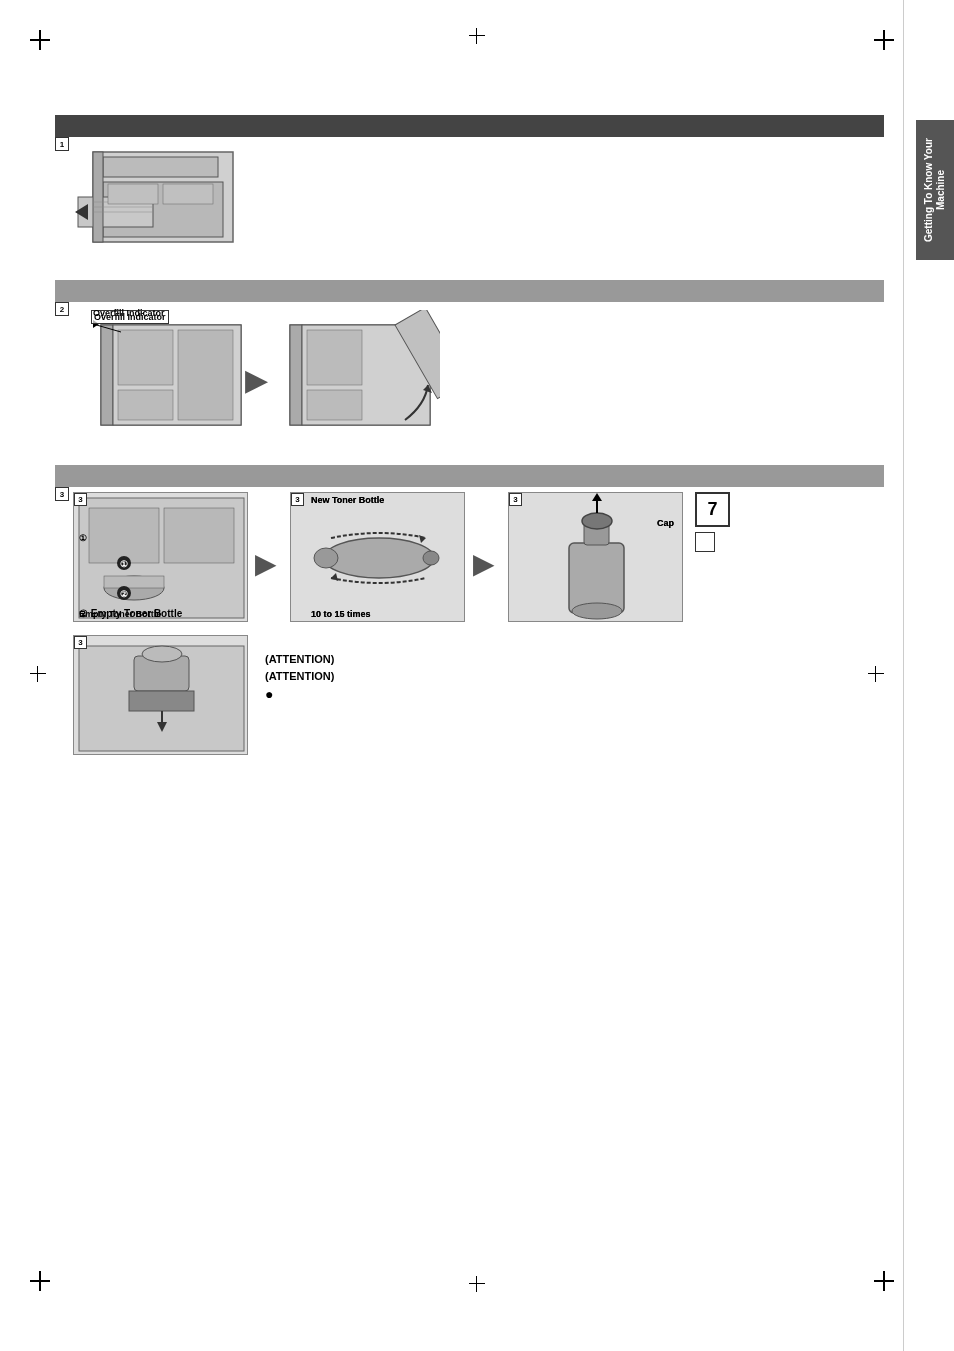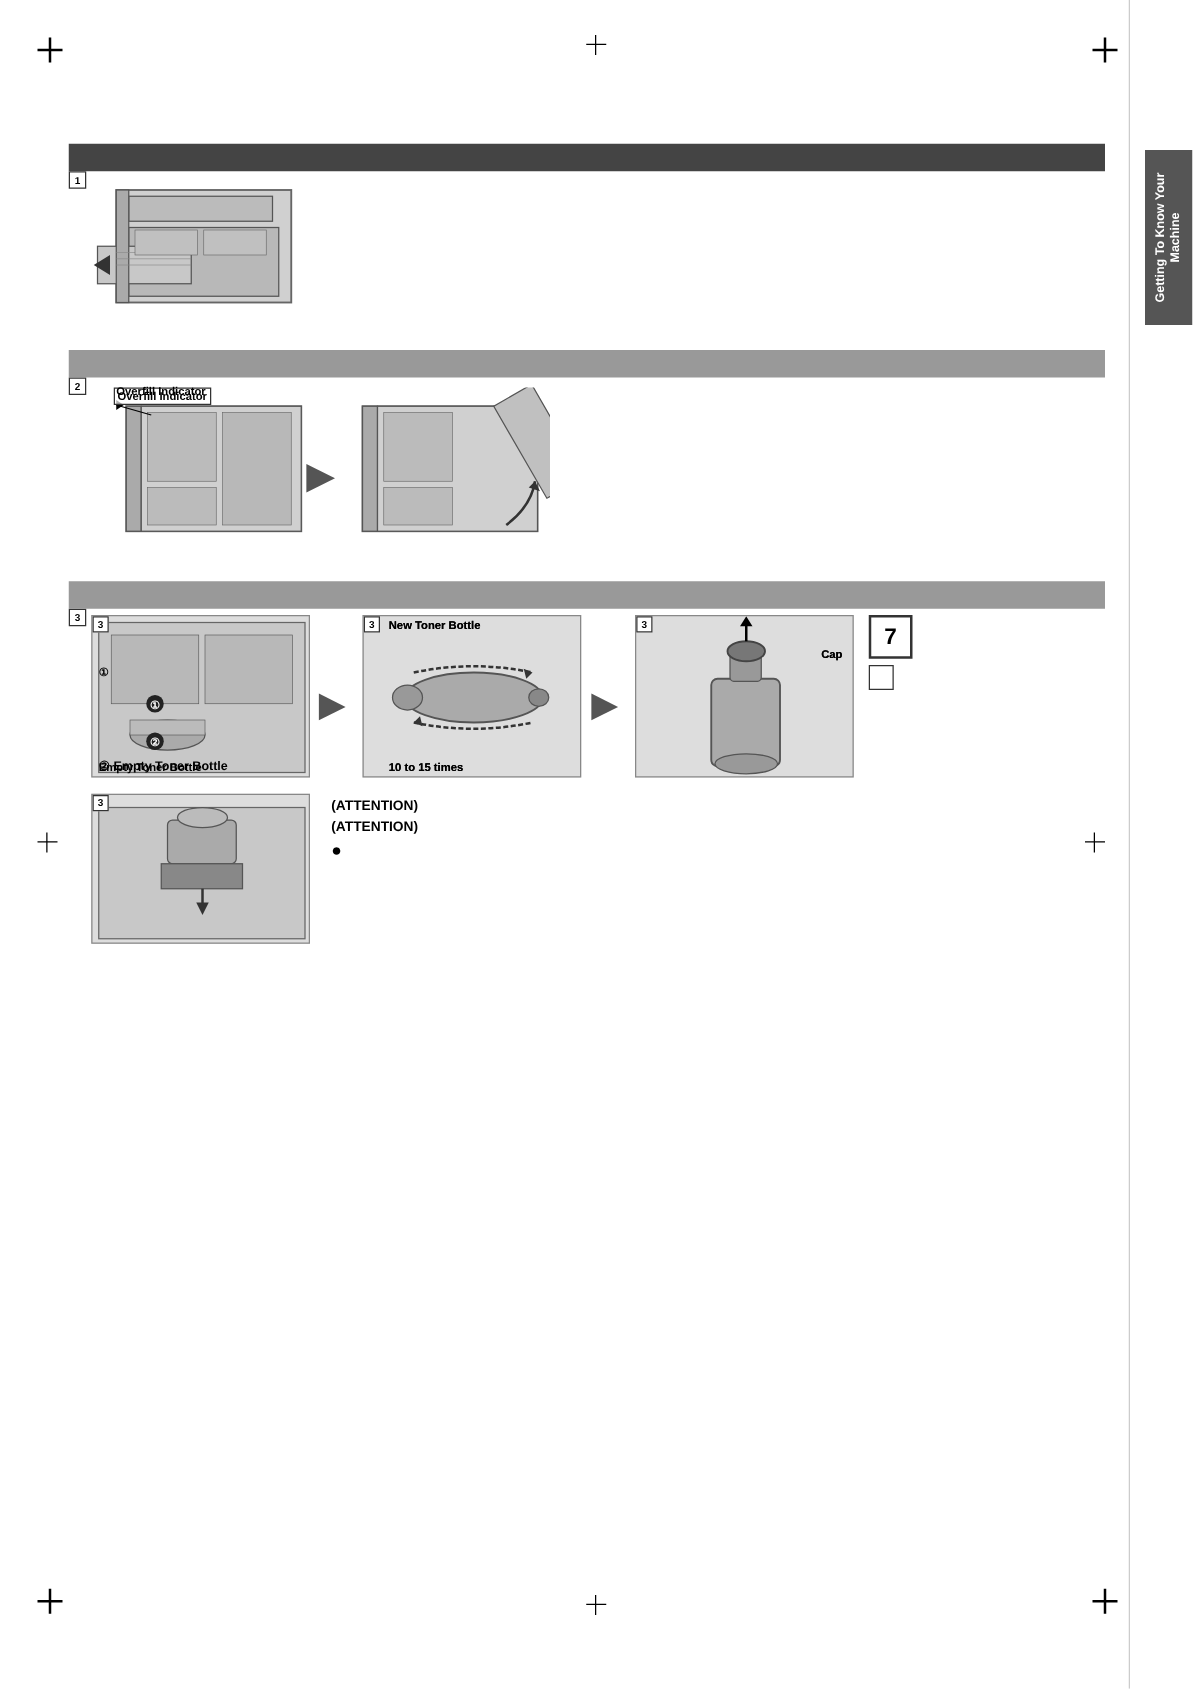--- a/index.html
+++ b/index.html
@@ -318,21 +318,21 @@
           <ellipse cx="88" cy="18" rx="20" ry="8" fill="#bbb" stroke="#555" stroke-width="1"></ellipse>
 
           <rect x="55" y="55" width="65" height="20" fill="#888" stroke="#555" stroke-width="1"></rect>
 
           <line x1="88" y1="75" x2="88" y2="90" stroke="#333" stroke-width="2"></line>
           <polygon points="88,96 83,86 93,86" fill="#333"></polygon>
         </svg>
       </div>
     </div>
 
-    <div style="position:absolute;top:152px;left:210px;width:420px;">
+    <div style="position:absolute;top:166px;left:210px;width:420px;">
       <div style="font-size:11px;font-weight:bold;margin-bottom:5px;">(ATTENTION)</div>
       <div style="font-size:11px;font-weight:bold;margin-bottom:5px;">(ATTENTION)</div>
       <div style="display:flex;align-items:flex-start;margin-top:3px;">
         <span style="font-size:14px;margin-right:5px;line-height:1;">●</span>
         <span style="font-size:10px;"></span>
       </div>
     </div>
   </div>
 
 </div>

